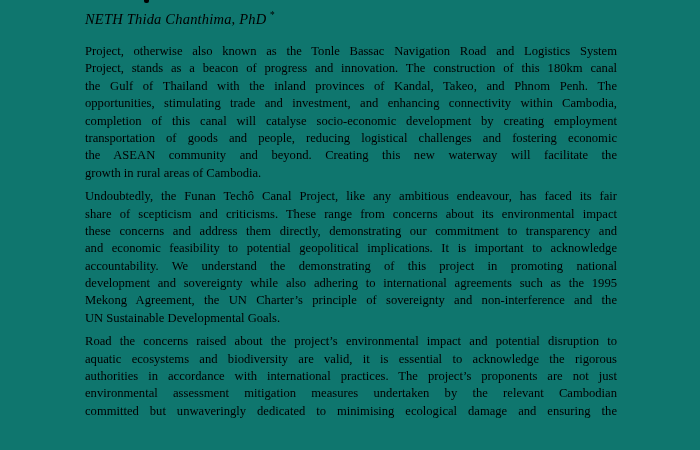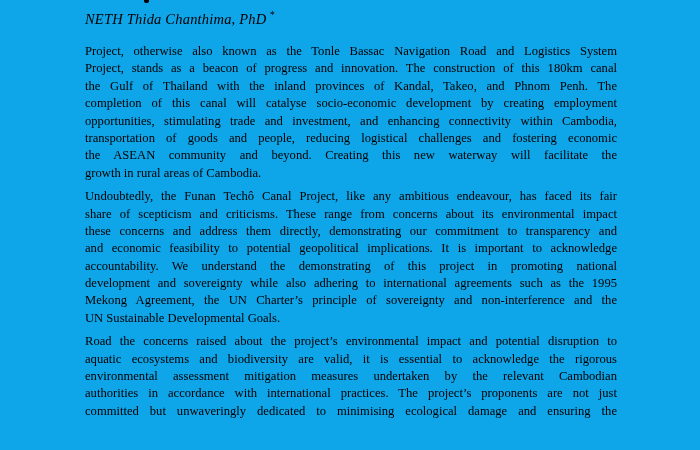--- a/index.html
+++ b/index.html
@@ -4,21 +4,21 @@
 <style>
   html, body {
     margin: 0;
     padding: 0;
     background: #ffffff;
   }
   .page {
     position: relative;
     width: 700px;
     height: 450px;
-    background: #0ea5e9;
+    background: #0f766e;
     color: #000000;
     font-family: "Liberation Serif", serif;
     overflow: hidden;
   }
   
   .head-fragment {
     position: absolute;
     left: 144px;
     top: 0;
     width: 5px;
@@ -75,40 +75,40 @@
   <div class="author">
     <span>NETH Thida Chanthima, PhD</span><span class="fnote">*</span>
   </div>
 
   <div class="content">
 
     <div class="para">
       <div class="line">Project, otherwise also known as the Tonle Bassac Navigation Road and Logistics System</div>
       <div class="line">Project, stands as a beacon of progress and innovation. The construction of this 180km canal</div>
       <div class="line">the Gulf of Thailand with the inland provinces of Kandal, Takeo, and Phnom Penh. The</div>
+      <div class="line">opportunities, stimulating trade and investment, and enhancing connectivity within Cambodia,</div>
       <div class="line">completion of this canal will catalyse socio-economic development by creating employment</div>
-      <div class="line">opportunities, stimulating trade and investment, and enhancing connectivity within Cambodia,</div>
       <div class="line">transportation of goods and people, reducing logistical challenges and fostering economic</div>
       <div class="line">the ASEAN community and beyond. Creating this new waterway will facilitate the</div>
       <div class="line last">growth in rural areas of Cambodia.</div>
     </div>
 
     <div class="para">
       <div class="line">Undoubtedly, the Funan Techô Canal Project, like any ambitious endeavour, has faced its fair</div>
       <div class="line">share of scepticism and criticisms. These range from concerns about its environmental impact</div>
       <div class="line">these concerns and address them directly, demonstrating our commitment to transparency and</div>
       <div class="line">and economic feasibility to potential geopolitical implications. It is important to acknowledge</div>
       <div class="line">accountability. We understand the demonstrating of this project in promoting national</div>
       <div class="line">development and sovereignty while also adhering to international agreements such as the 1995</div>
       <div class="line">Mekong Agreement, the UN Charter’s principle of sovereignty and non-interference and the</div>
       <div class="line last">UN Sustainable Developmental Goals.</div>
     </div>
 
     <div class="para">
       <div class="line">Road the concerns raised about the project’s environmental impact and potential disruption to</div>
       <div class="line">aquatic ecosystems and biodiversity are valid, it is essential to acknowledge the rigorous</div>
+      <div class="line">authorities in accordance with international practices. The project’s proponents are not just</div>
       <div class="line">environmental assessment mitigation measures undertaken by the relevant Cambodian</div>
-      <div class="line">authorities in accordance with international practices. The project’s proponents are not just</div>
       <div class="line">committed but unwaveringly dedicated to minimising ecological damage and ensuring the</div>
     </div>
 
   </div>
 </div>
 
 </body></html>

